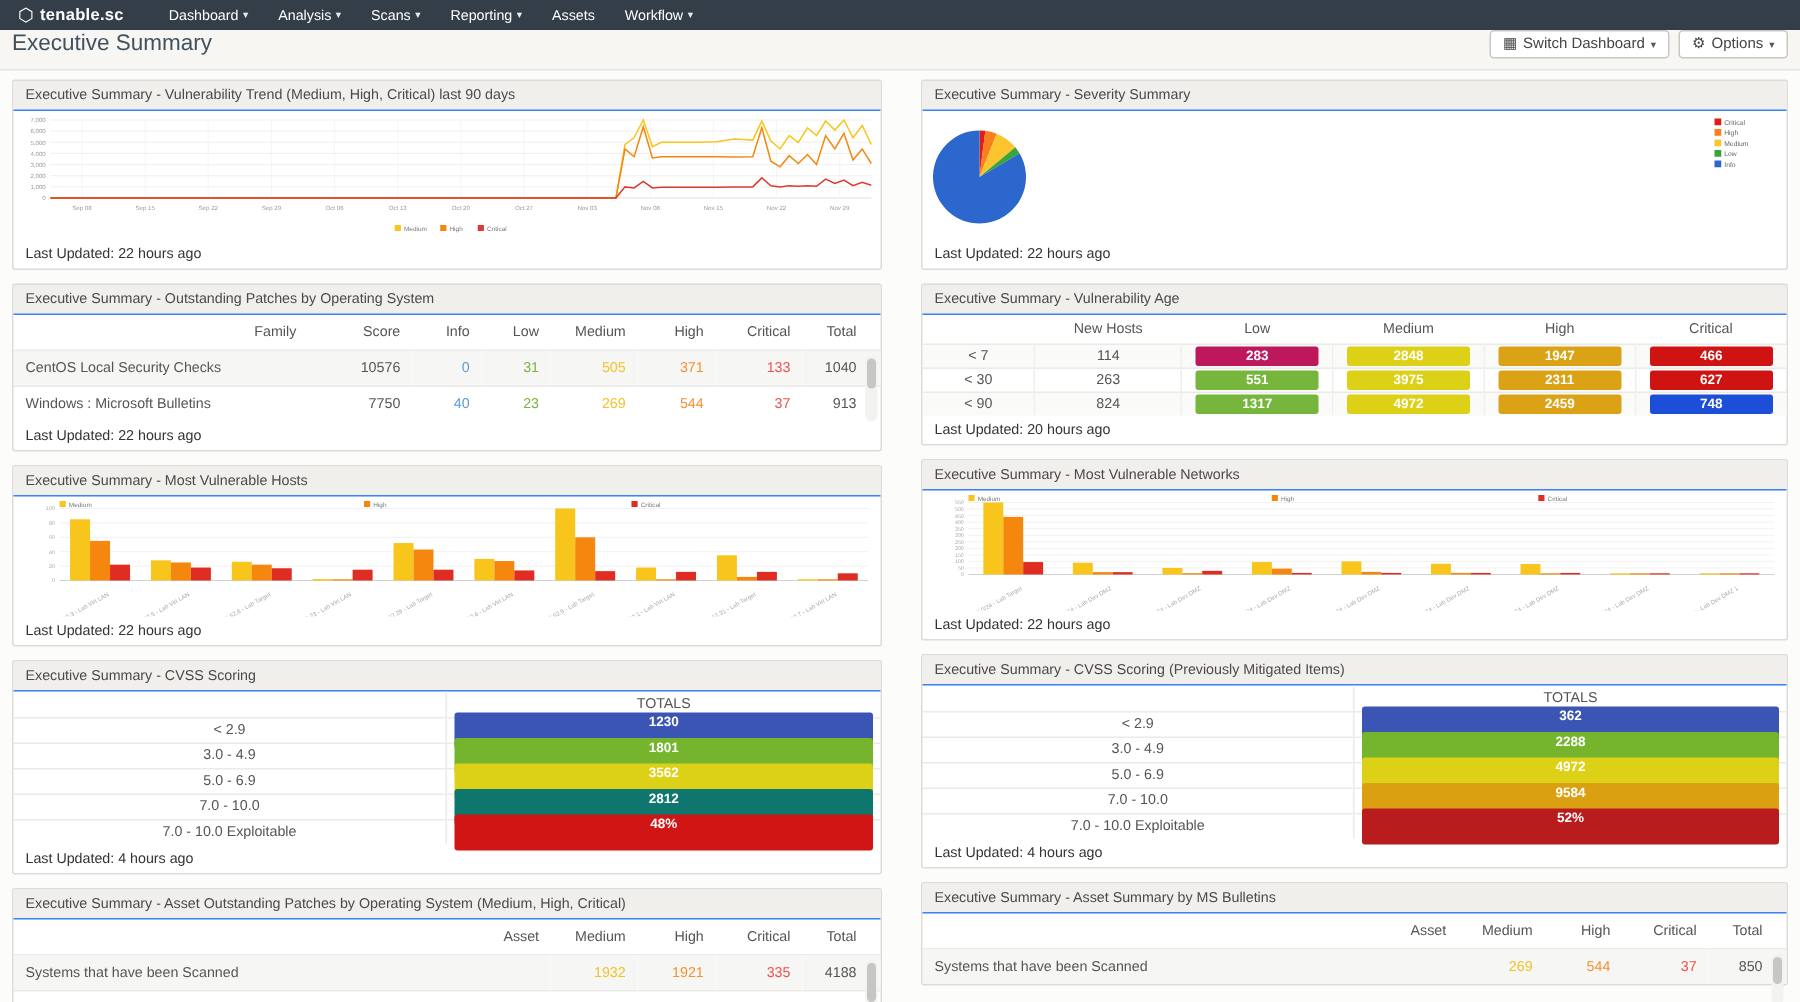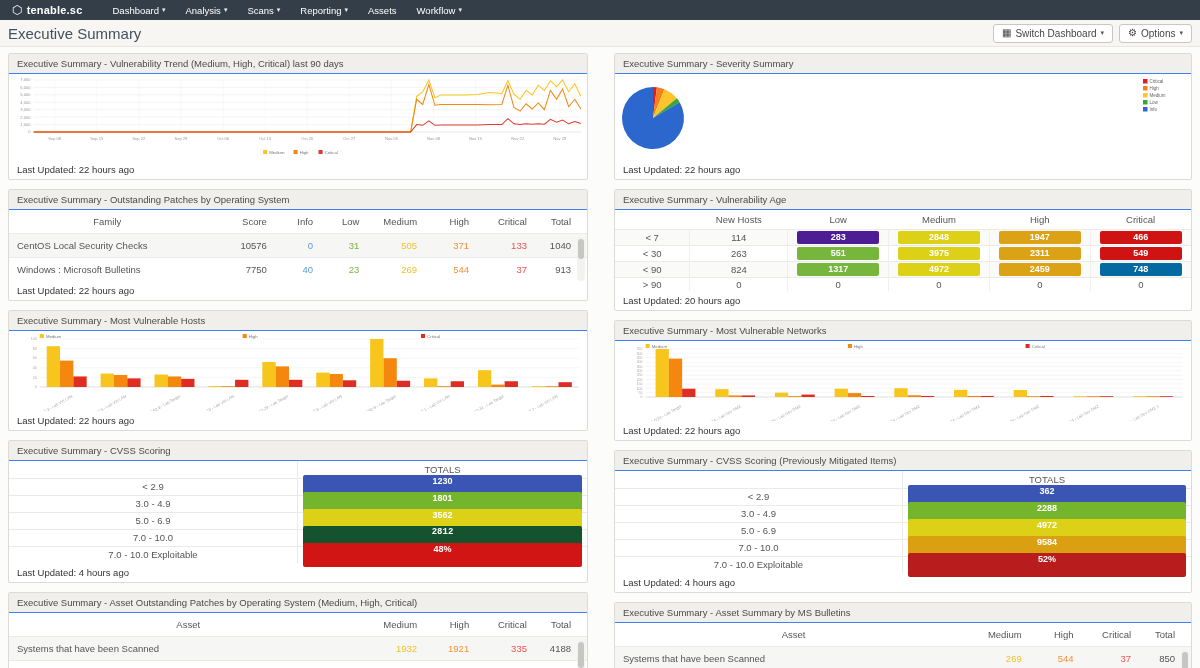--- a/index.html
+++ b/index.html
@@ -4,40 +4,40 @@
 <style>
   html,body{margin:0;padding:0}
   body{width:1200px;height:668px;overflow:hidden;background:#fcfcfb;font-family:"Liberation Sans",sans-serif}
   
   .navbar{height:20px;background:#333e48;display:flex;align-items:center;padding:0 8px;color:#fff}
   .brand{display:flex;align-items:center;font-weight:bold;font-size:11px;margin:0 20px 0 4px;letter-spacing:.2px}
   .hex{font-size:12px;margin-right:4px;font-weight:normal;line-height:1}
   .nav-item{font-size:9.5px;color:#fff;padding:0 10px;display:flex;align-items:center;gap:3px;cursor:pointer;height:36px}
   .caret{font-size:7px;opacity:.9}
   
-  .page-header{height:26px;background:#f7f6f3;border-bottom:1px solid #e8e6e2;display:flex;align-items:center;padding:0 8px}
+  .page-header{height:26px;background:#f7f6f3;border-bottom:1px solid #e8e6e2;display:flex;align-items:flex-start;padding:0 8px}
   .page-title{font-size:15px;color:#41525f;flex:1}
   .btn{background:#fff;border:1px solid #c9c7c3;border-radius:3px;font-size:10px;color:#444;height:19px;display:flex;align-items:center;gap:4px;padding:0 8px;margin-left:6px;cursor:pointer;box-sizing:border-box}
   .bicon{font-size:10px;line-height:1}
   
   .content{display:flex;gap:26px;padding:6px 8px 0 8px;align-items:flex-start}
   .col{display:flex;flex-direction:column;gap:9px}
   .col-left{width:580px}
   .col-right{width:578px}
   .panel{background:#fff;border:1px solid #dddbd7;border-radius:2px}
   .panel-h{background:#f0efec;border-bottom:1px solid #3b82f6;padding:4px 8px;font-size:9.5px;color:#4a4a4a}
   .panel-f{padding:4px 8px;font-size:9.5px;color:#333}
   .trend-body,.pie-body{height:86px}
   .bars-body{height:80px}
   svg{display:block}
   
   .tbl-wrap{position:relative}
   table{width:100%;border-collapse:collapse;table-layout:fixed}
   th{font-size:9.5px;color:#555;font-weight:normal;padding:6px 8px;text-align:right;white-space:nowrap;overflow:hidden}
-  th:first-child{text-align:center}
+  th:first-child{text-align:right}
   td{font-size:9.5px;color:#555;padding:6px 8px;text-align:right;white-space:nowrap;overflow:hidden}
   td:first-child{text-align:left}
   tbody tr{border-top:1px solid #eceae7}
   tbody tr:nth-child(odd){background:#f6f6f4}
   .has-sb th:last-child,.has-sb td:last-child{padding-right:16px}
   .sb{position:absolute;right:2px;width:8px;background:#f2f2f0;border-radius:4px}
   .sb-thumb{position:absolute;left:1px;width:6px;background:#c6c6c3;border-radius:3px}
   
   .c-info{color:#5b9bd5}.c-low{color:#7cb342}.c-med{color:#f2c12b}.c-high{color:#f59035}.c-crit{color:#ef5350}
   
@@ -342,21 +342,21 @@
           </div>
           <div class="cvss-row">
             <div class="lb">5.0 - 6.9</div>
             <div class="bc">
               <div class="cvss-bar" style="background: rgb(221, 209, 23);">3562</div>
             </div>
           </div>
           <div class="cvss-row">
             <div class="lb">7.0 - 10.0</div>
             <div class="bc">
-              <div class="cvss-bar" style="background: #14532d; font-family: Liberation Mono, monospace;">2812</div>
+              <div class="cvss-bar" style="background: #0f766e;">2812</div>
             </div>
           </div>
           <div class="cvss-row">
             <div class="lb">7.0 - 10.0 Exploitable</div>
             <div class="bc">
               <div class="cvss-bar" style="background: rgb(209, 21, 21);">48%</div>
             </div>
           </div>
         </div>
       <div class="panel-f">Last Updated: 4 hours ago</div>
@@ -453,21 +453,21 @@
                 <th>Medium</th>
                 <th>High</th>
                 <th>Critical</th>
               </tr>
             </thead>
             <tbody>
               <tr>
                 <td>&lt; 7</td>
                 <td>114</td>
                 <td>
-                  <div class="pill" style="background: #4c1d95;">283</div>
+                  <div class="pill" style="background: #be185d;">283</div>
                 </td>
                 <td>
                   <div class="pill" style="background: rgb(221, 209, 23);">2848</div>
                 </td>
                 <td>
                   <div class="pill" style="background: rgb(219, 162, 22);">1947</div>
                 </td>
                 <td>
                   <div class="pill" style="background: rgb(207, 19, 19);">466</div>
                 </td>
@@ -478,46 +478,38 @@
                 <td>
                   <div class="pill" style="background: rgb(118, 182, 60);">551</div>
                 </td>
                 <td>
                   <div class="pill" style="background: rgb(221, 209, 23);">3975</div>
                 </td>
                 <td>
                   <div class="pill" style="background: rgb(219, 162, 22);">2311</div>
                 </td>
                 <td>
-                  <div class="pill" style="background: rgb(207, 19, 19);">549</div>
+                  <div class="pill" style="background: rgb(207, 19, 19);">627</div>
                 </td>
               </tr>
               <tr>
                 <td>&lt; 90</td>
                 <td>824</td>
                 <td>
                   <div class="pill" style="background: rgb(118, 182, 60);">1317</div>
                 </td>
                 <td>
                   <div class="pill" style="background: rgb(221, 209, 23);">4972</div>
                 </td>
                 <td>
                   <div class="pill" style="background: rgb(219, 162, 22);">2459</div>
                 </td>
                 <td>
-                  <div class="pill" style="background: #0369a1;">748</div>
-                </td>
-              </tr>
-              <tr>
-                <td>&gt; 90</td>
-                <td>0</td>
-                <td>0</td>
-                <td>0</td>
-                <td>0</td>
-                <td>0</td>
+                  <div class="pill" style="background: #1d4ed8;">748</div>
+                </td>
               </tr>
             </tbody>
           </table>
         </div>
       <div class="panel-f">Last Updated: 20 hours ago</div>
     </div>
 
     <div class="panel">
       <div class="panel-h"><span>Executive Summary - Most Vulnerable Networks</span></div>
       <div class="bars-body">

